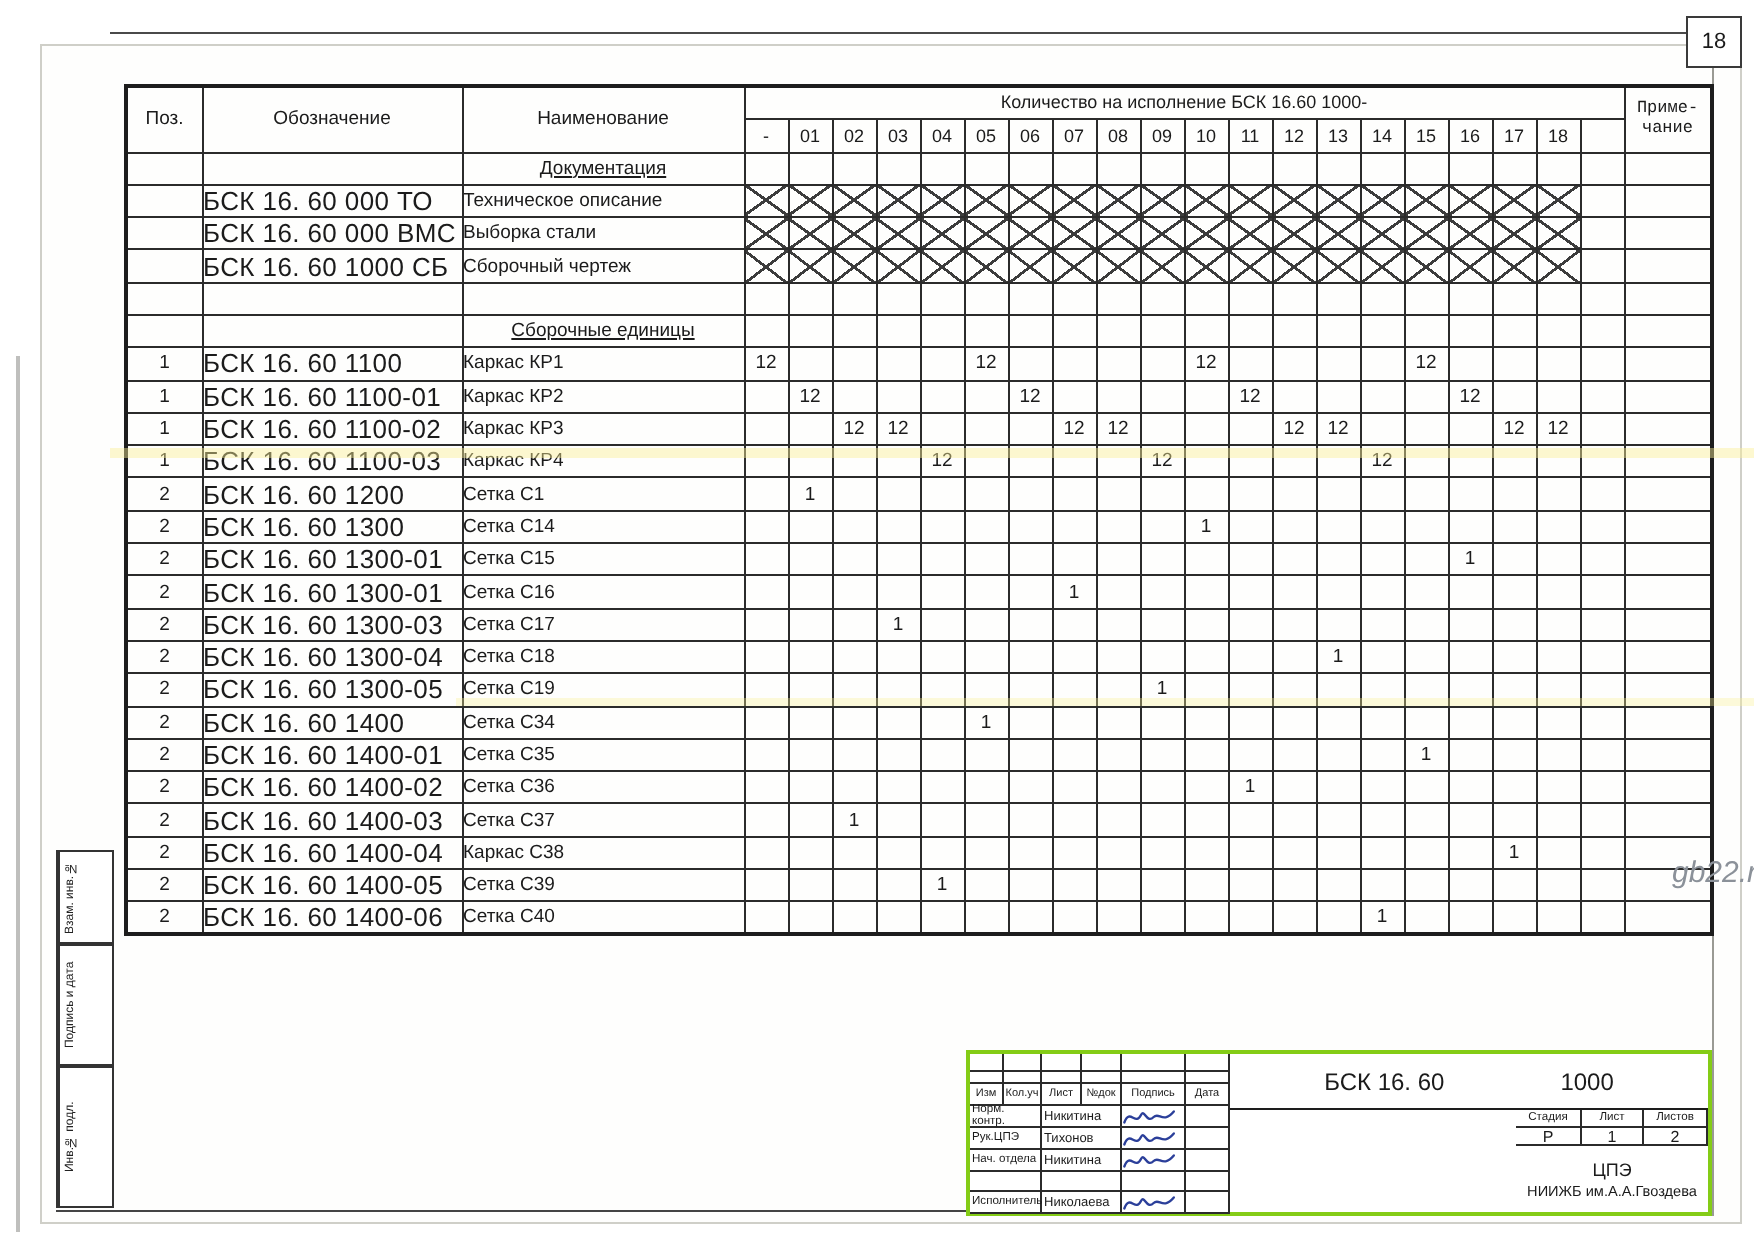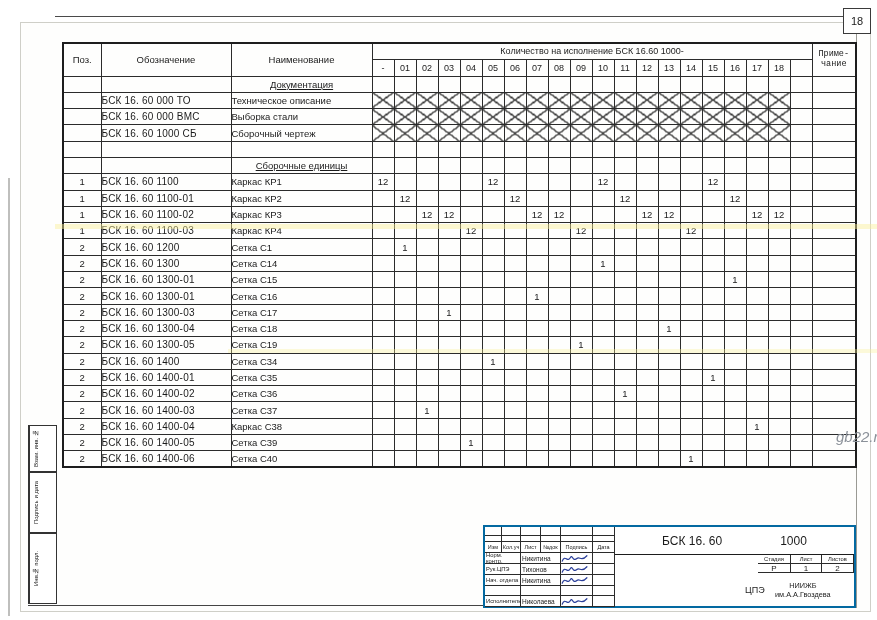--- a/index.html
+++ b/index.html
@@ -23,21 +23,21 @@
   #spec-table th, #spec-table td { border:1px solid #2b2b2b; padding:0; font-weight:normal;
     overflow:hidden; white-space:nowrap; }
   #spec-table thead tr:first-child { height:16px; }
   #spec-table thead tr:last-child { height:17px; }
   #spec-table tbody tr { height:16.3px; }
   .h-pos, .h-code, .h-name { font-size:9.5px; text-align:center; }
   .h-qty-group { font-size:9px; text-align:center; white-space:pre; }
   .h-note { font-size:8.5px; text-align:center; line-height:1.15;font-family:Liberation Mono, monospace; }
   .qcol { font-size:9px; text-align:center; }
   td.pos { font-size:9.5px; text-align:center; }
-  td.code { font-size:10px; text-align:left; padding-left:18px; white-space:pre; letter-spacing:.2px; }
+  td.code { font-size:13px; text-align:left; padding-left:18px; white-space:pre; letter-spacing:.2px; }
   td.name { font-size:9.5px; text-align:left; padding-left:8px;margin-top:18px; }
   td.name.section { text-align:center; padding-left:0; }
   td.name.section .u { text-decoration:underline; }
   td.qty { font-size:9.5px; text-align:center; }
   td.hatch { background-image:
       linear-gradient(to top right, transparent calc(50% - .7px), #3c3c3c calc(50% - .7px), #3c3c3c calc(50% + .7px), transparent calc(50% + .7px)),
       linear-gradient(to bottom right, transparent calc(50% - .7px), #3c3c3c calc(50% - .7px), #3c3c3c calc(50% + .7px), transparent calc(50% + .7px)); }
 
   .scan-strip { position:absolute; pointer-events:none; z-index:5; }
   .s1 { left:55px; top:224px; width:822px; height:5px; background:rgba(250,240,150,.45); }
@@ -48,21 +48,21 @@
   
   .vbox { position:absolute; left:28px; width:29px; border:1.5px solid #333; display:flex; background:#fff; }
   .vbox .vlabel { width:12px; border-right:1px solid #333; display:flex; align-items:center; justify-content:center;
     writing-mode:vertical-rl; transform:rotate(180deg); font-size:6px; color:#222; }
   .vb1 { top:425px; height:47px; }
   .vb2 { top:472px; height:61px; }
   .vb3 { top:533px; height:71px; }
 
   
   .title-block { position:absolute; left:483px; top:525px; width:373px; height:83px;
-    border:2px solid #0369a1; background:#fff; }
+    border:2px solid #84cc16; background:#fff; }
   .tb-left { position:absolute; left:0; top:0; width:130px; height:79px;
     display:grid; grid-template-columns:17px 19px 20px 20px 32px 22px;
     grid-template-rows:9px 6px 11px 11px 11px 11px 10px 11px; border-right:1.5px solid #1d1d1d; }
   .tb-left > div { border-right:1px solid #2b2b2b; border-bottom:1px solid #2b2b2b;
     display:flex; align-items:center; overflow:visible; }
   .tb-h { font-size:5.5px; justify-content:center; }
   .tb-role { font-size:5.8px; padding-left:1px; grid-column:span 2; }
   .tb-person { font-size:6.5px; padding-left:1px; grid-column:span 2; }
   .tb-sig svg { overflow:visible; }
   .tb-designation { position:absolute; left:130px; top:0; width:239px; height:28px;
@@ -70,22 +70,22 @@
     gap:58px; font-size:12px; }
   .tb-name { position:absolute; left:130px; top:28px; width:143px; height:51px;
     border-right:1px solid #2b2b2b; display:flex; flex-direction:column; align-items:center;
     justify-content:center; font-size:9px; line-height:1.45; text-align:center; }
   .tb-stage { position:absolute; left:273px; top:28px; width:96px; height:18px;
     display:grid; grid-template-columns:33px 31px 32px; grid-template-rows:9px 9px; }
   .tb-stage > div { border-right:1px solid #2b2b2b; border-bottom:1px solid #2b2b2b;
     display:flex; align-items:center; justify-content:center; }
   .tb-stage .sh { font-size:5.8px; }
   .tb-stage .sv { font-size:8px; }
-  .tb-org { position:absolute; left:260px; top:46px; width:96px; height:33px;
-    display:flex; align-items:center; justify-content:center; text-align:center; }
+  .tb-org { position:absolute; left:273px; top:46px; width:96px; height:33px;
+    display:flex; flex-direction:column; align-items:center; justify-content:center; text-align:center; }
   .tb-org .org1 { font-size:9px; }
   .tb-org .org2 { font-size:7.3px; margin-top:1px; }
 </style>
 </head>
 <body>
 
 <div class="sheet"></div>
 <div class="scan-edge"></div>
 <div class="frame-top"></div>
 <div class="frame-right"></div>

